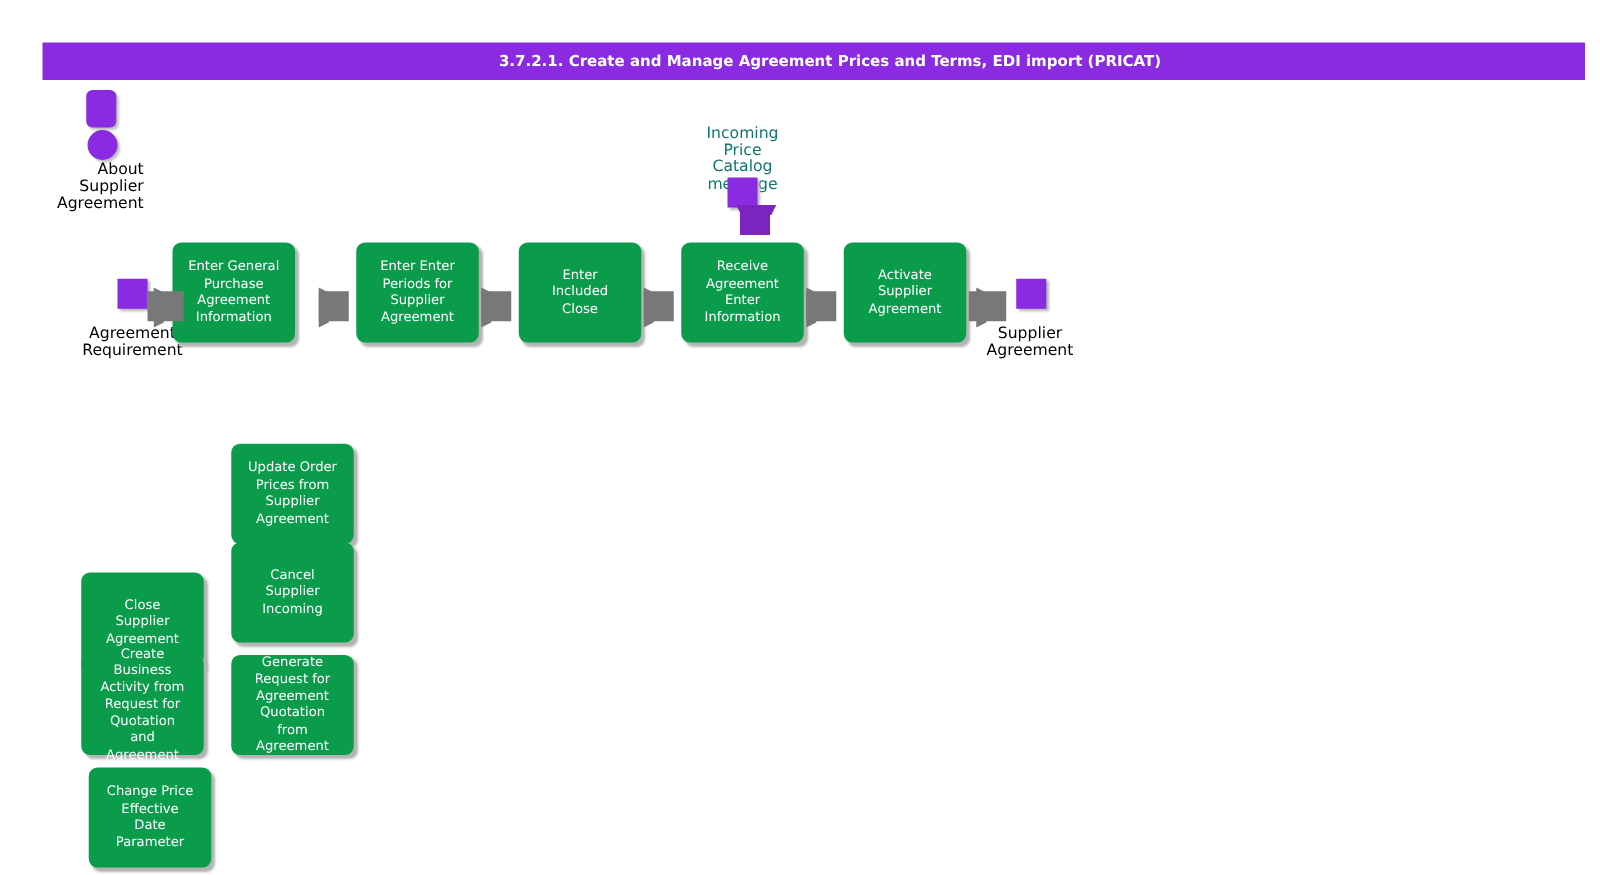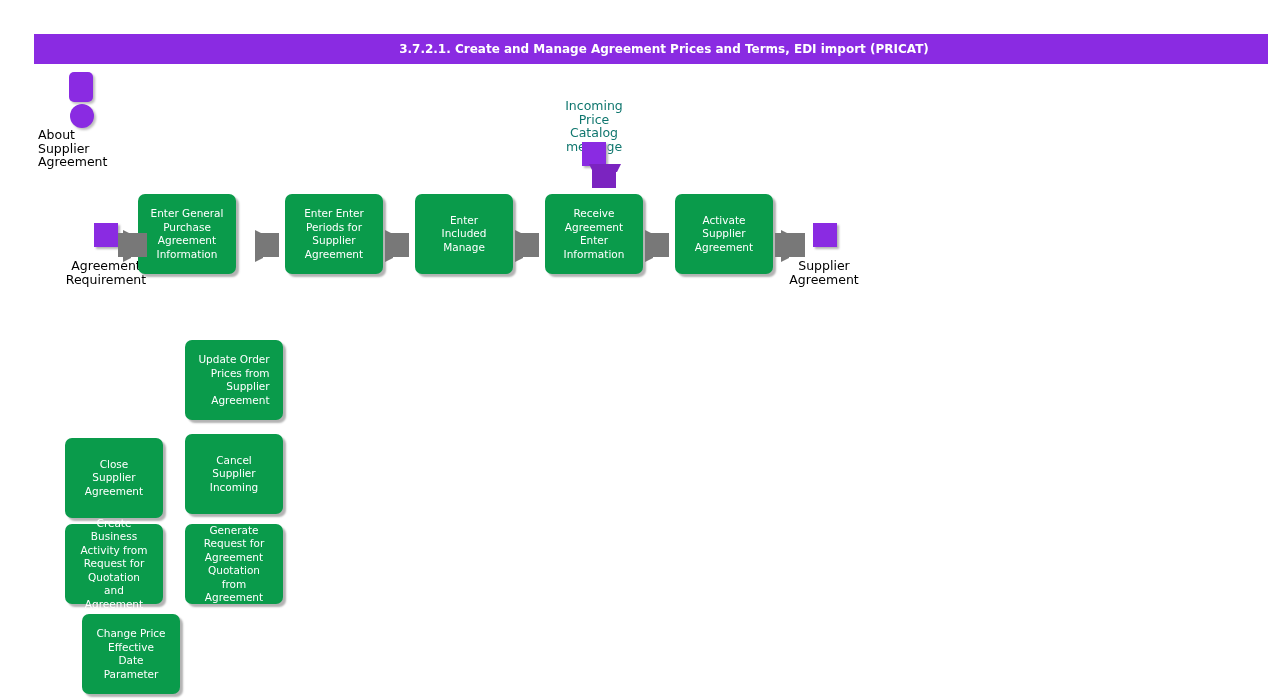--- a/index.html
+++ b/index.html
@@ -20,21 +20,21 @@
     background:var(--header-bg);color:#ffffff;display:flex;align-items:center;justify-content:center;}
   .header span{font-size:12px;font-weight:bold;}
 
   
   .excl{position:absolute;left:45px;top:48px;width:16px;height:42px;
     filter:drop-shadow(2px 2px 1px #bdbdbd);}
   .excl-bar{position:absolute;left:0;top:0;width:13px;height:30px;background:var(--event-purple);
     border-radius:5px;}
   .excl-dot{position:absolute;left:1px;top:32px;width:12px;height:9px;background:var(--event-purple);
     border-radius:50%;}
-  .about-label{position:absolute;left:2px;top:92px;width:101px;text-align:left;
+  .about-label{position:absolute;left:2px;top:92px;width:101px;text-align:right;
     font-size:12.5px;line-height:13.5px;color:#000;white-space:pre-line;}
 
   
   .event-square{position:absolute;width:23px;height:23px;background:var(--event-purple);
     box-shadow:2px 2px 2px #b5b5b5;}
   .event-label{position:absolute;width:124px;text-align:center;font-size:12.5px;line-height:14px;
     color:#000;white-space:pre-line;}
   .msg-label{position:absolute;left:510px;top:63px;width:120px;text-align:center;
     font-size:12.5px;line-height:13.5px;color:#0f766e;white-space:pre-line;}
 
@@ -90,21 +90,21 @@
 
   <div class="task" style="left:114px;top:170px;">Enter General
 Purchase
 Agreement
 Information</div>
   <div class="task" style="left:261px;top:170px;">Enter Enter
 Periods for
 Supplier
 Agreement</div>
   <div class="task" style="left:391px;top:170px;">Enter Included
-Manage</div>
+Close</div>
   <div class="task" style="left:521px;top:170px;">Receive
 Agreement Enter
 Information</div>
   <div class="task" style="left:651px;top:170px;">Activate
 Supplier
 Agreement</div>
 
   <div class="arrow-h" style="left:94px;width:29px;">
       <i class="head-r"></i>
     </div>
@@ -121,35 +121,35 @@
       <i class="head-r"></i>
     </div>
   <div class="arrow-h" style="left:751px;width:30px;">
       <i class="head-r"></i>
     </div>
 
   <div class="event-square" style="left:789px;top:199px;width:22px;height:22px;"></div>
   <div class="event-label" style="left:738px;top:223px;">Supplier
 Agreement</div>
 
-  <div class="task" style="left:161px;top:316px;text-align:right;">Update Order
+  <div class="task" style="left:161px;top:331px;">Update Order
 Prices from
 Supplier
 Agreement</div>
-  <div class="task" style="left:41px;top:414px;">Close Supplier
+  <div class="task" style="left:41px;top:434px;">Close Supplier
 Agreement</div>
   <div class="task" style="left:161px;top:410px;">Cancel Supplier
 Incoming</div>
   <div class="task" style="left:41px;top:500px;">Create Business
 Activity from
 Request for
 Quotation and
 Agreement</div>
   <div class="task" style="left:161px;top:500px;">Generate
 Request for
 Agreement
 Quotation from
 Agreement</div>
-  <div class="task" style="left:58px;top:590px;">Change Price
+  <div class="task" style="left:47px;top:590px;">Change Price
 Effective Date
 Parameter</div>
 
 </div>
 
 </body></html>

